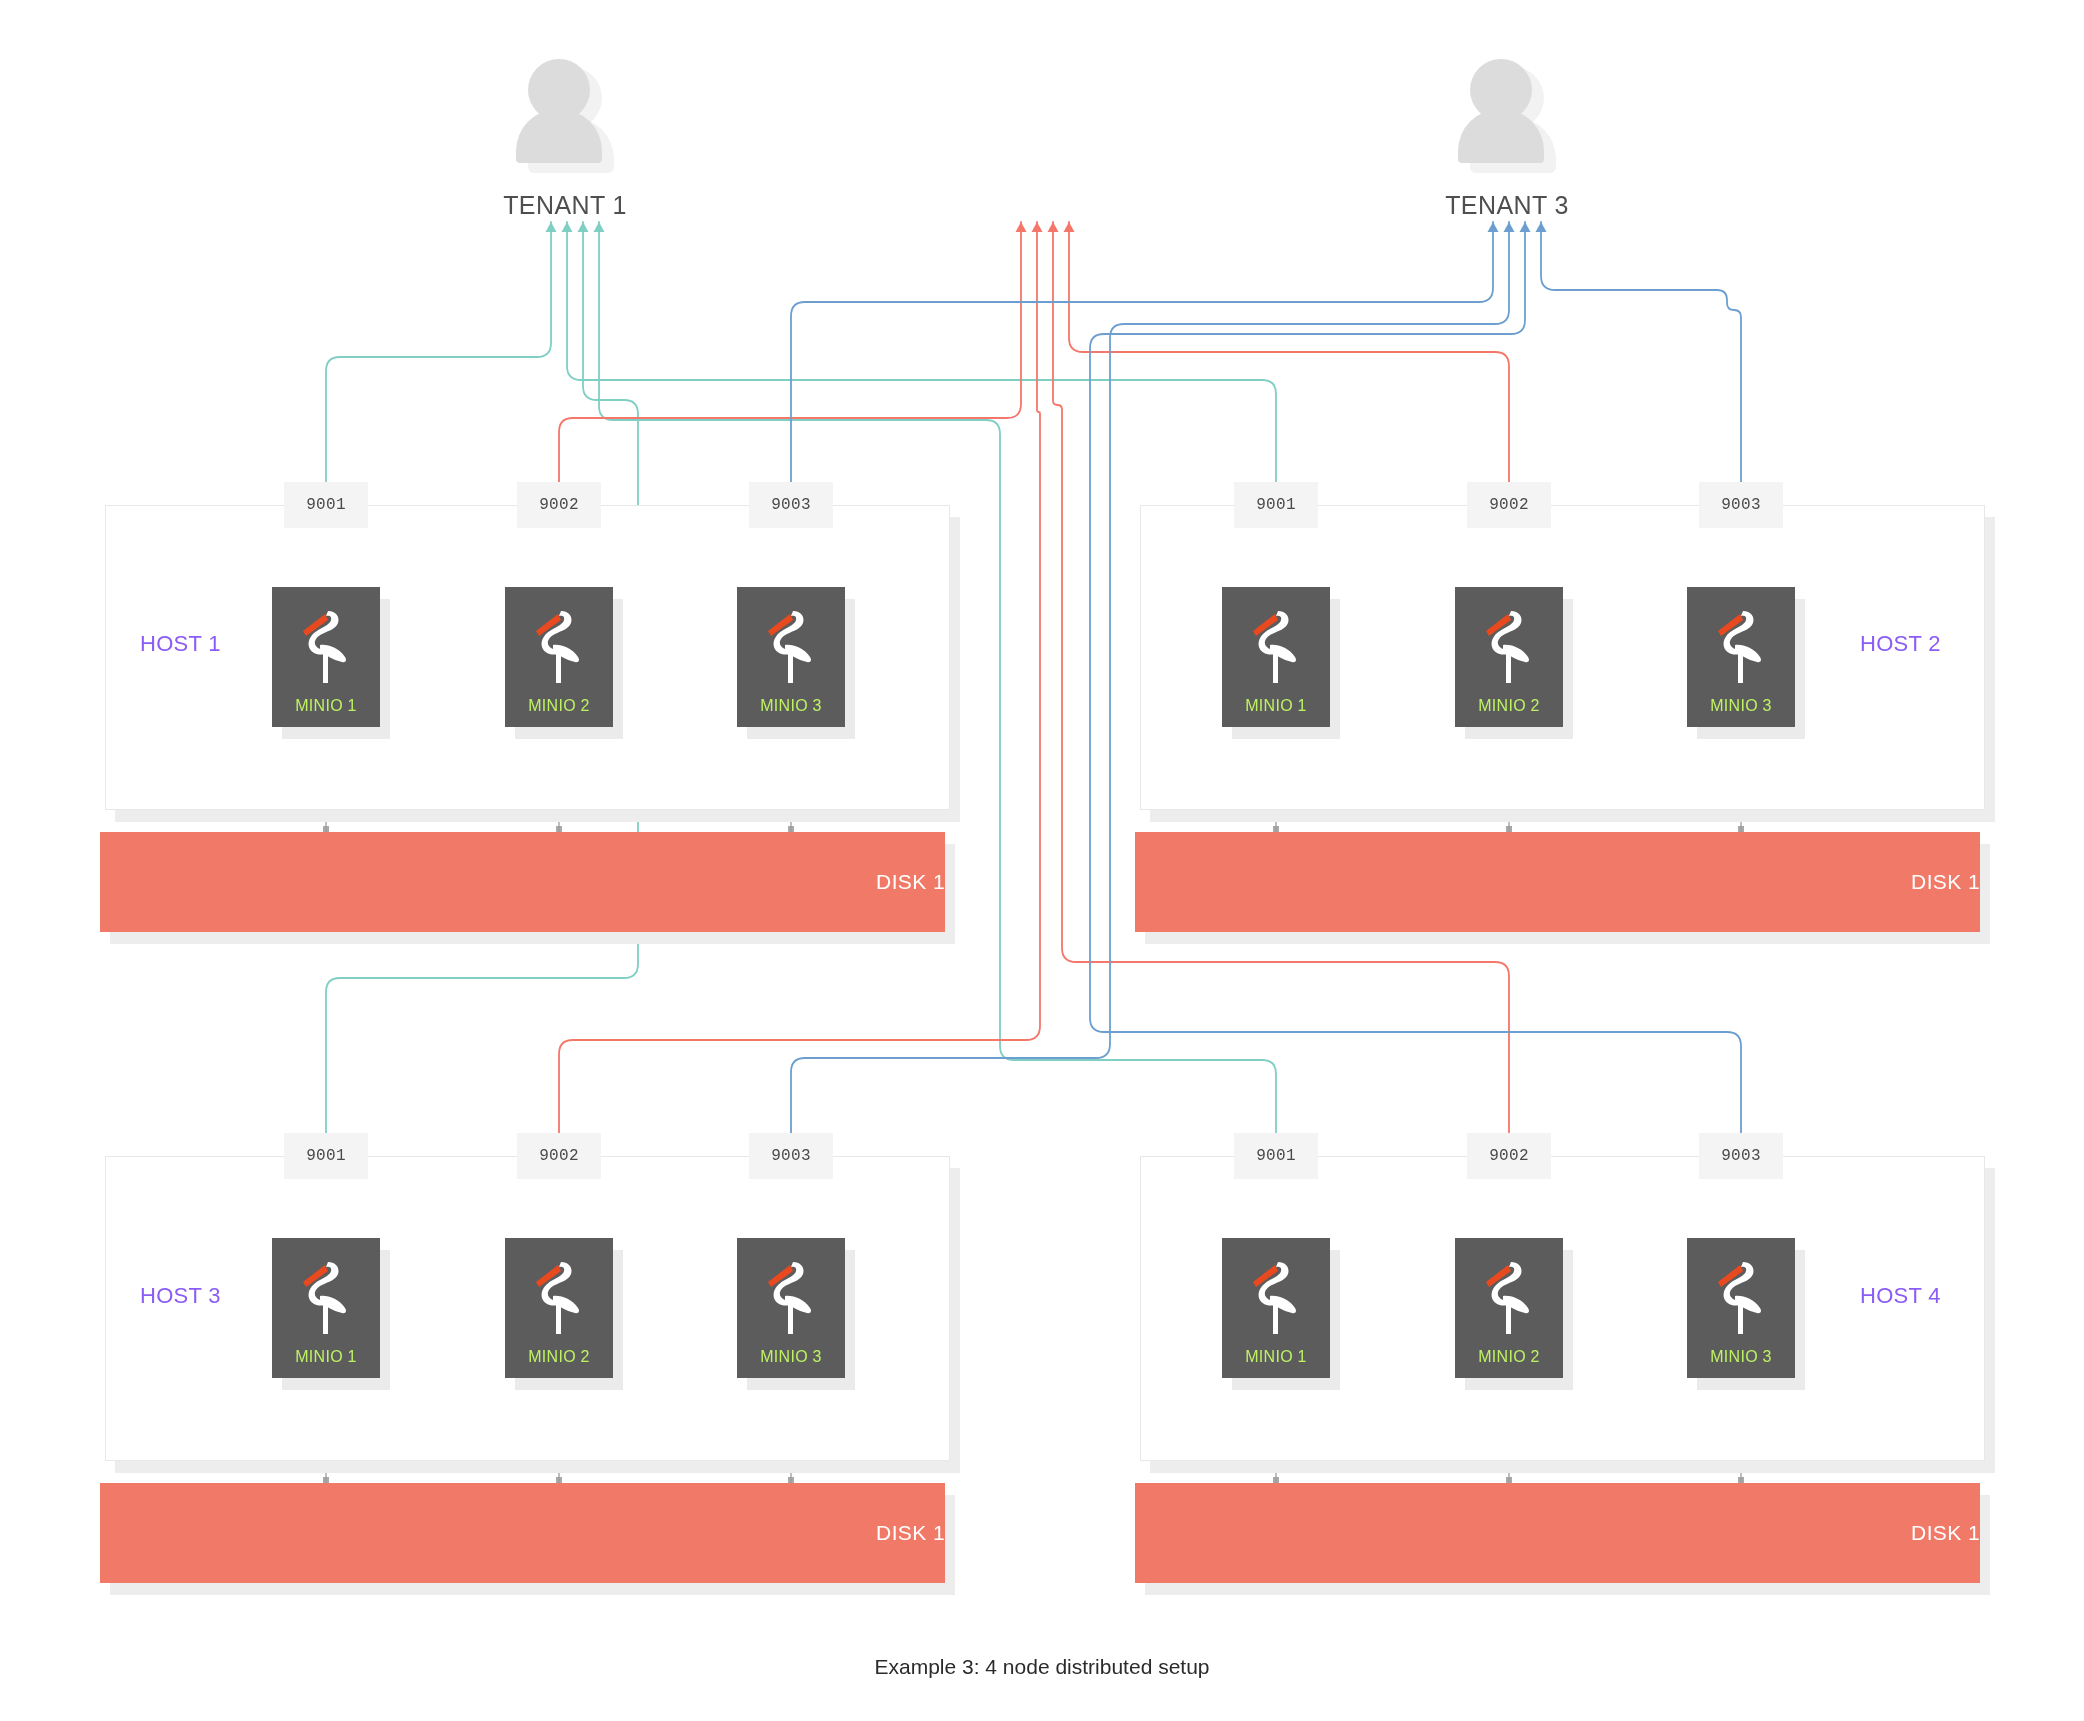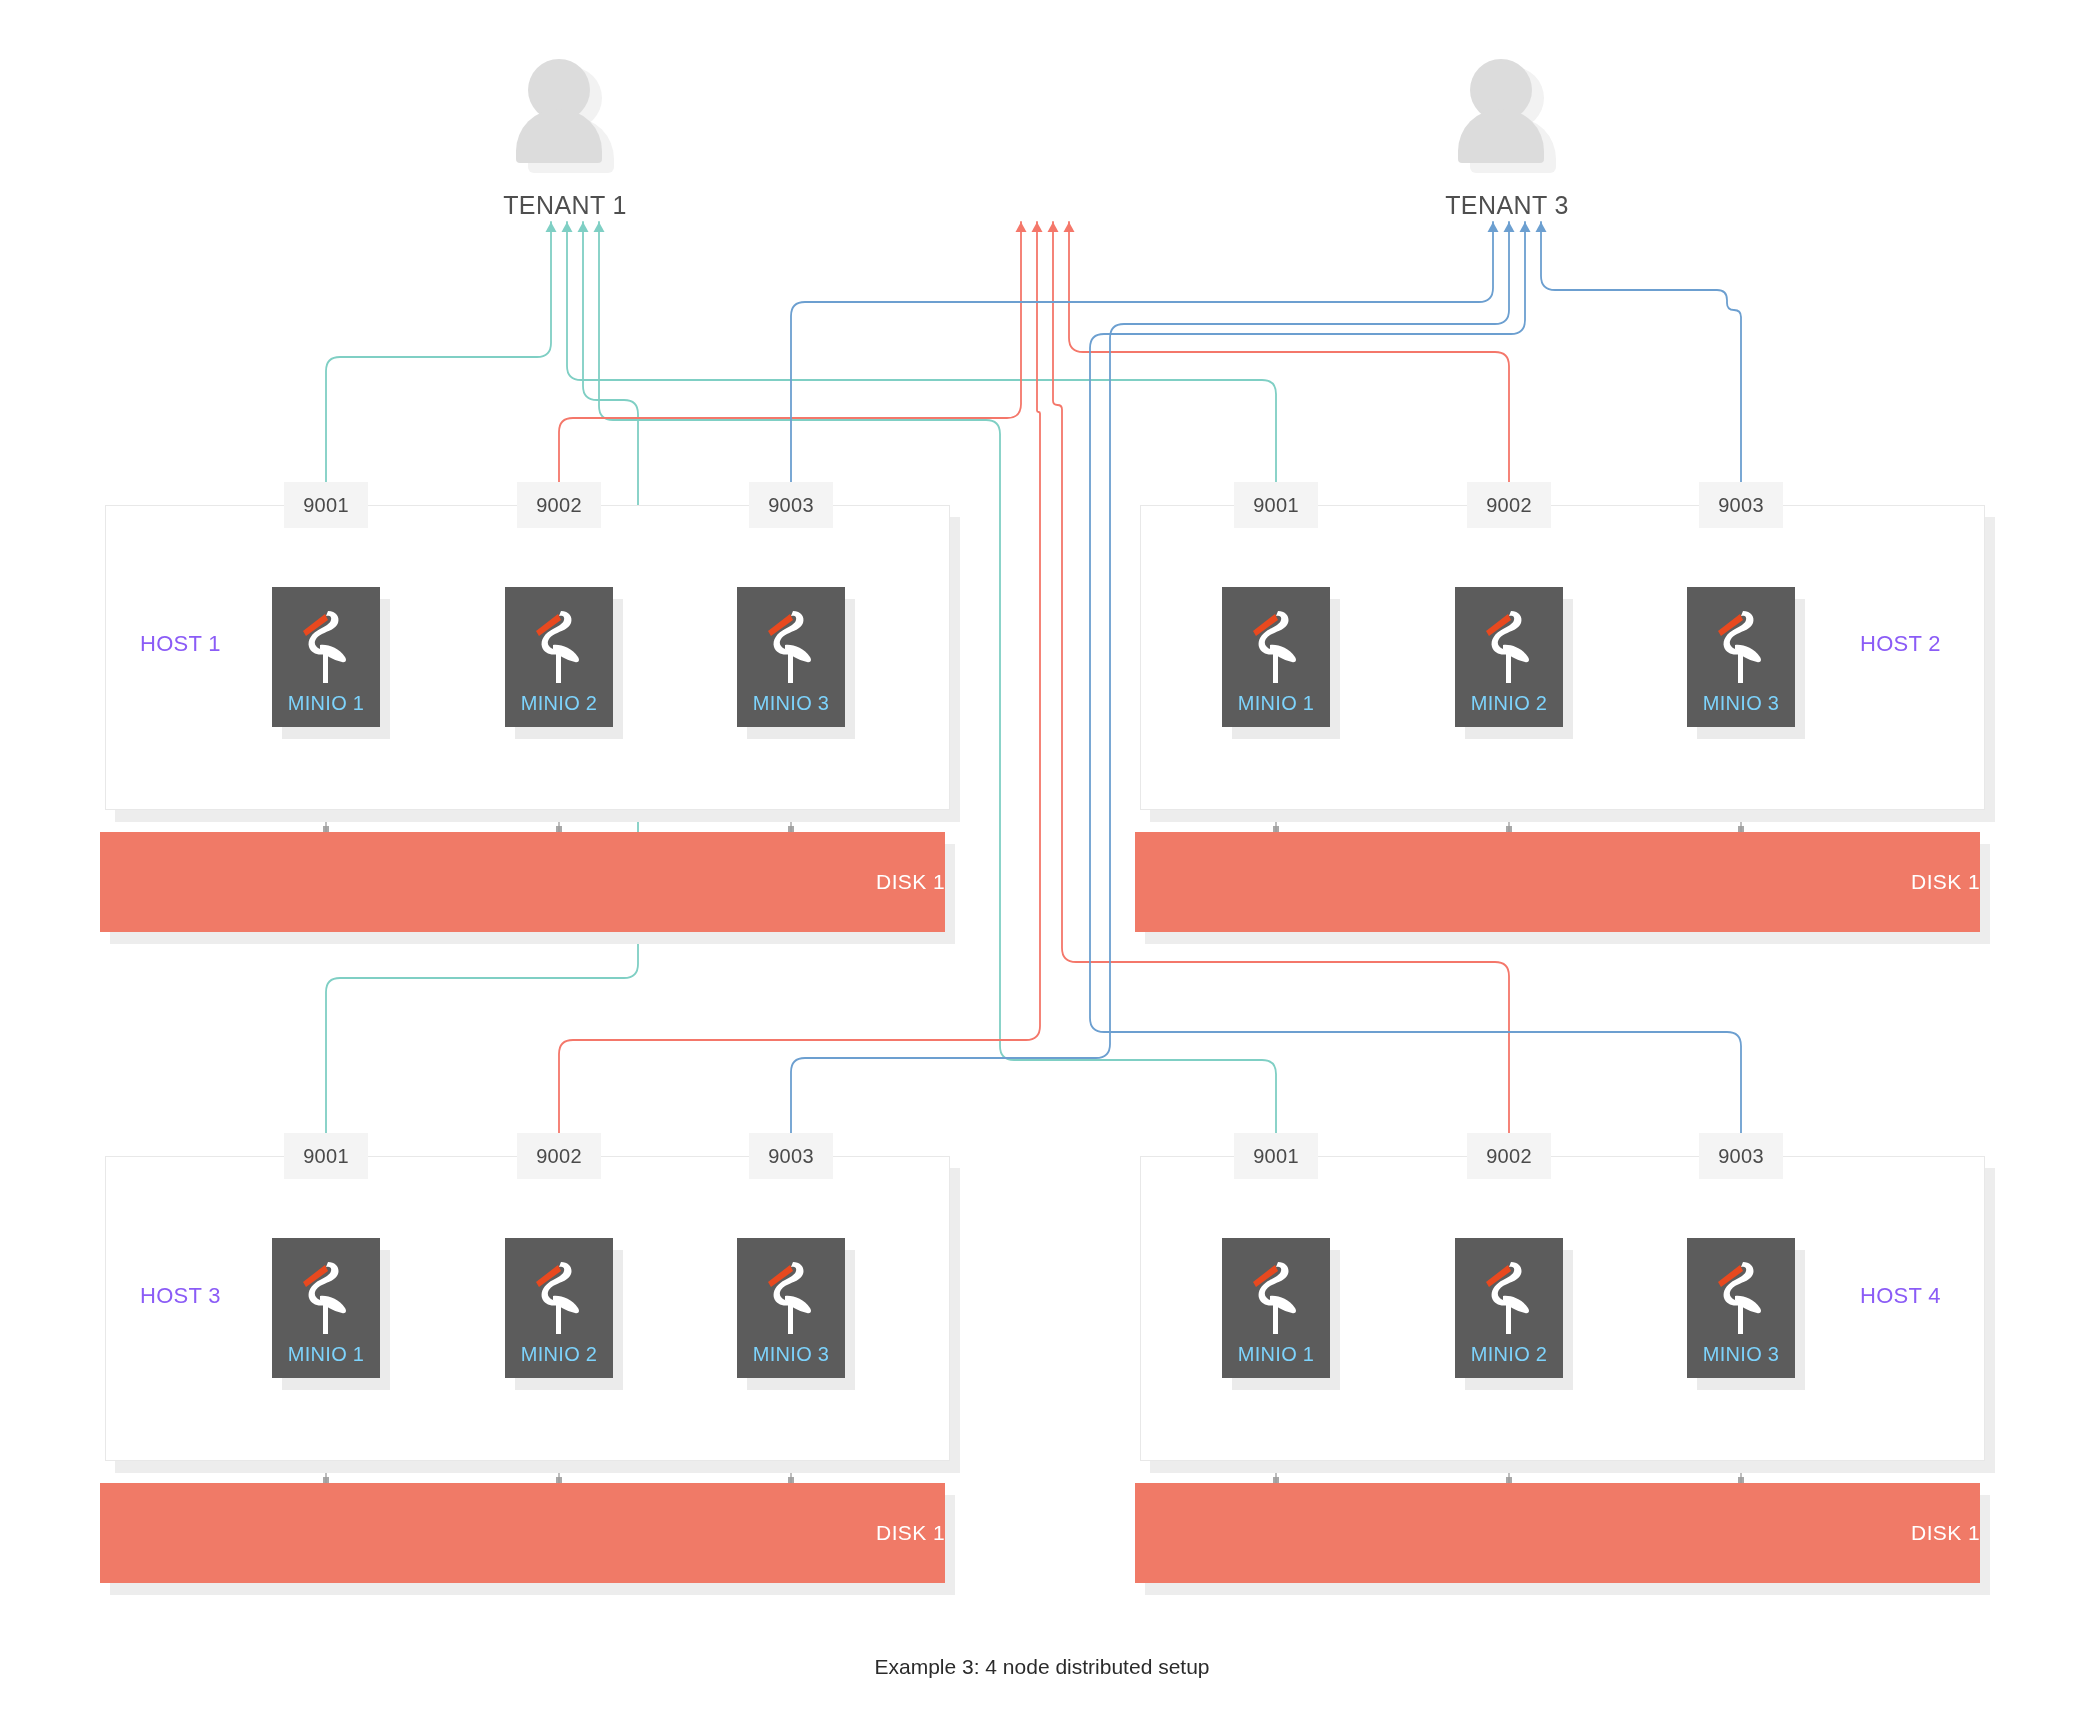--- a/index.html
+++ b/index.html
@@ -96,25 +96,26 @@
     white-space: nowrap;
     letter-spacing: 0.3px;
   }
   
   .port-chip {
     position: absolute;
     width: 84px;
     height: 46px;
     background: #f4f4f4;
     color: #4a4a4a;
-    font-size: 20px;
+    font-size: 16px;
     display: flex;
     align-items: center;
     justify-content: center;
     letter-spacing: 0.3px;
+    font-family: Liberation Mono, monospace;
   }
   
   .minio-node {
     position: absolute;
     width: 108px;
     height: 140px;
     background: #5c5c5c;
     box-shadow: 10px 12px 0 0 #ebebeb;
     display: flex;
     flex-direction: column;
@@ -125,22 +126,22 @@
   }
   .minio-logo {
     position: absolute;
     top: 14px;
     left: 50%;
     transform: translateX(-50%);
     width: 62px;
     height: 86px;
   }
   .minio-caption {
-    font-size: 20px;
-    color: #7dd3fc;
+    font-size: 16px;
+    color: #bef264;
     letter-spacing: 0.3px;
     white-space: nowrap;
     position: relative;
     z-index: 2;
   }
   
   .disk-bar {
     position: absolute;
     background: #f07a67;
     box-shadow: 10px 12px 0 0 #ededed;

